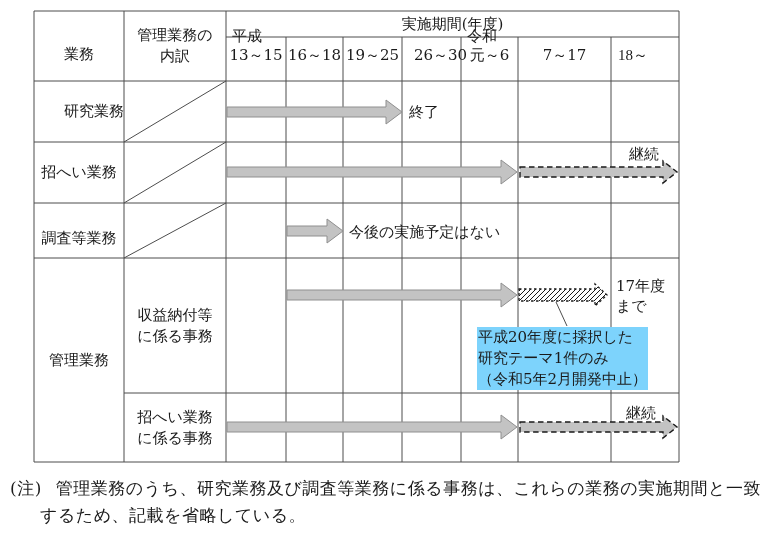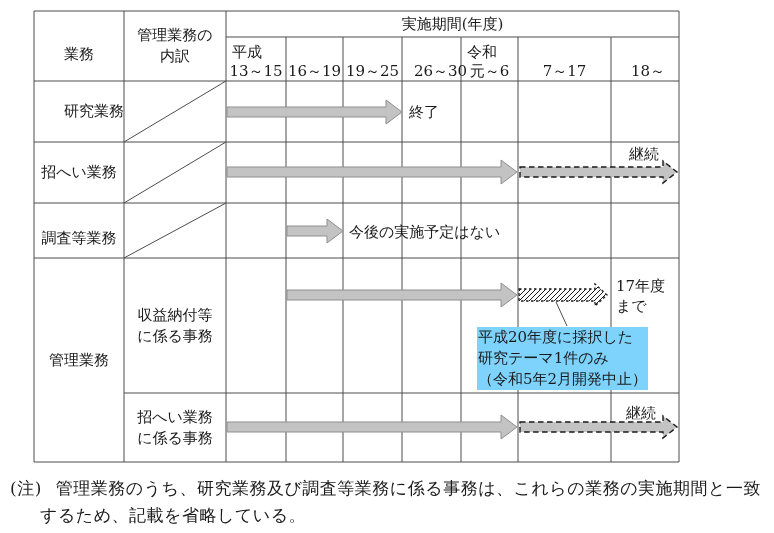--- a/index.html
+++ b/index.html
@@ -8,21 +8,21 @@
     font-family:"DejaVu Serif","Liberation Serif",serif;
     color:#1a1a1a;overflow:hidden;
   }
   .cell{
     position:absolute;display:flex;align-items:center;justify-content:center;
     text-align:center;font-size:15px;line-height:21px;
   }
   .cell.col{flex-direction:column;}
   .subhead{
     position:absolute;display:flex;flex-direction:column;justify-content:flex-end;
-    font-size:15px;line-height:19px;padding-bottom:0;box-sizing:border-box;
+    font-size:15px;line-height:19px;padding-bottom:16px;box-sizing:border-box;
   }
   .subhead .era{text-align:left;padding-left:6px;}
   .subhead .rng{text-align:center;}
   .floatlbl{position:absolute;font-size:15px;line-height:20px;white-space:nowrap;}
   .ann{position:absolute;font-size:15px;line-height:21px;white-space:nowrap;}
   .ann div{background:#7dd3fc;padding:0 1px;}
   .note{position:absolute;font-size:17px;letter-spacing:0.5px;white-space:nowrap;}
   svg{position:absolute;top:0;left:0;}
 </style>
 </head>
@@ -93,39 +93,39 @@
   <div class="cell" style="left:226px;top:11px;width:453px;height:26px;">
     <span>実施期間(年度)</span>
   </div>
 
   <div class="subhead" style="left:226px;top:37px;width:60px;height:44px;">
     <div class="era">平成</div>
     <div class="rng">13～15</div>
   </div>
   <div class="subhead" style="left:286px;top:37px;width:57px;height:44px;">
     <div class="era"></div>
-    <div class="rng">16～19</div>
+    <div class="rng">16～18</div>
   </div>
   <div class="subhead" style="left:343px;top:37px;width:59px;height:44px;border-radius:18px;">
     <div class="era"></div>
     <div class="rng">19～25</div>
   </div>
   <div class="subhead" style="left:402px;top:37px;width:77px;height:44px;">
     <div class="era"></div>
     <div class="rng">26～30</div>
   </div>
   <div class="subhead" style="left:461px;top:37px;width:57px;height:44px;">
     <div class="era">令和</div>
     <div class="rng">元～6</div>
   </div>
   <div class="subhead" style="left:518px;top:37px;width:93px;height:44px;">
     <div class="era"></div>
     <div class="rng">7～17</div>
   </div>
-  <div class="subhead" style="left:604px;top:37px;width:88px;height:44px;">
+  <div class="subhead" style="left:589px;top:37px;width:88px;height:44px;font-family:Liberation Serif, serif;">
     <div class="era"></div>
     <div class="rng">18～</div>
   </div>
 
   <div class="cell" style="left:34px;top:81px;width:90px;height:61px;justify-content:flex-end;">
     <span>研究業務</span>
   </div>
   <div class="cell" style="left:34px;top:142px;width:90px;height:61px;">
     <span>招へい業務</span>
   </div>

